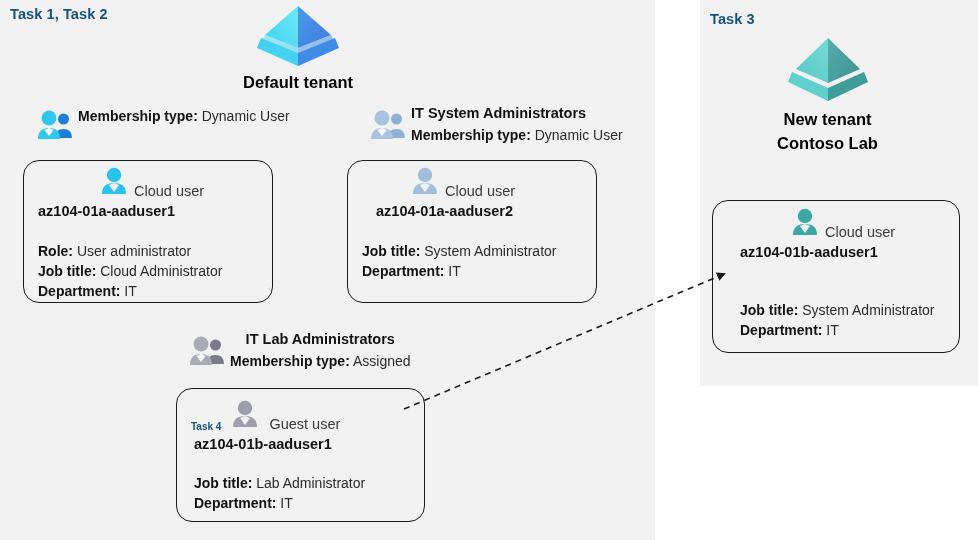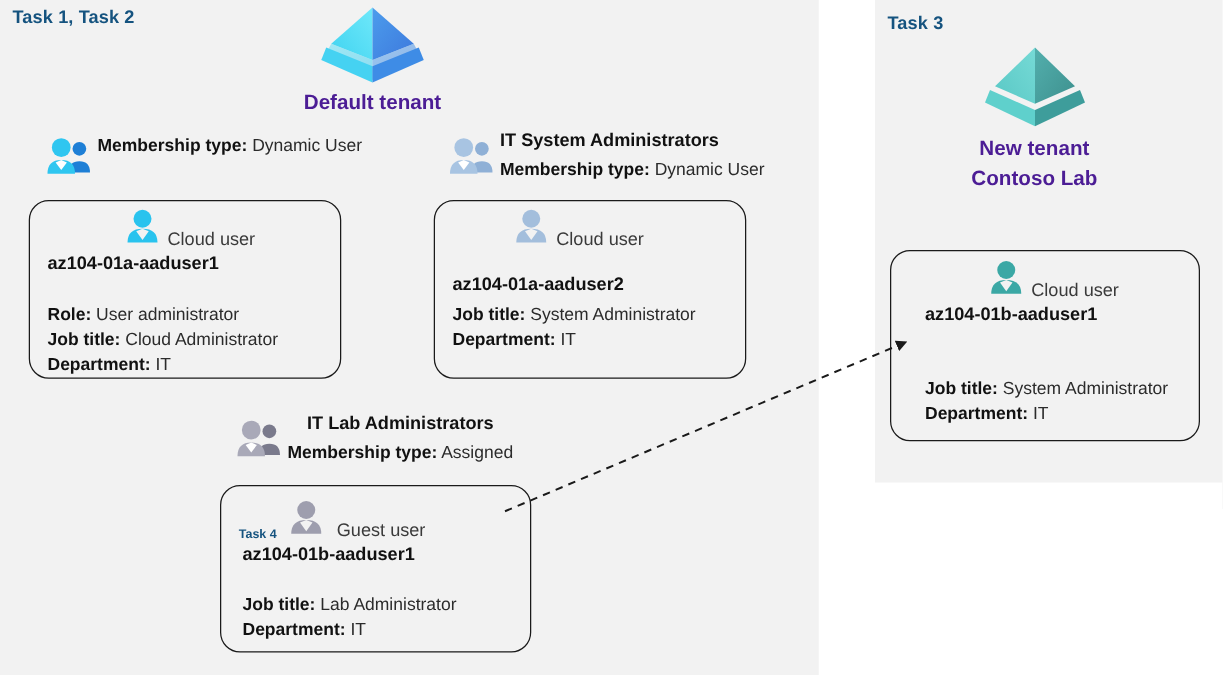--- a/index.html
+++ b/index.html
@@ -26,21 +26,21 @@
     font-size:14.5px;
     letter-spacing:.1px;
     white-space:nowrap;
   }
   #task12{left:10px;top:6px;color:#15537f;}
   #task3{left:710px;top:11px;color:#15537f;}
 
   
   .tenant{position:absolute;text-align:center;}
   .tenant-name{
-    font-weight:bold;font-size:16.5px;color:#4c1d95;
+    font-weight:bold;font-size:16.5px;color:#000000;
     white-space:nowrap;line-height:1.25;
   }
 
   
   .pyr{position:relative;margin:0 auto;}
 
   
   .group{position:absolute;}
   .group-title{font-weight:bold;font-size:14.5px;color:#111;white-space:nowrap;line-height:1.3;}
   .group-sub{font-size:14px;color:#2b2b2b;white-space:nowrap;line-height:1.35;}
@@ -150,21 +150,21 @@
         <path d="M2 29 q0-11 11-11 q11 0 11 11 z" fill="#2FC6F0"></path>
         <path d="M13 18 l4.5 2 l-4.5 6 l-4.5 -6 z" fill="#ffffff"></path>
       </svg>
     </span>
     <div class="group-sub" style="margin-left:42px;margin-top:3px;">
       <b>Membership type:</b>
       <span>Dynamic User</span>
     </div>
   </div>
 
-  <div class="group" style="left:358px;top:104px;">
+  <div class="group" style="left:369px;top:104px;">
     <span class="grp" style="position:absolute;left:0px;top:6px;">
       <svg width="42" height="30" viewBox="0 0 42 30">
         <circle cx="27.5" cy="9" r="5.5" fill="#8FB0D6"></circle>
         <path d="M19 28 q0-9 8.5-9 q8.5 0 8.5 9 z" fill="#8FB0D6"></path>
         <circle cx="13" cy="8" r="7.5" fill="#A8C4E2"></circle>
         <path d="M2 29 q0-11 11-11 q11 0 11 11 z" fill="#A8C4E2"></path>
         <path d="M13 18 l4.5 2 l-4.5 6 l-4.5 -6 z" fill="#ffffff"></path>
       </svg>
     </span>
     <div class="group-title" style="margin-left:42px;">IT System Administrators</div>
@@ -223,21 +223,21 @@
     <div class="card-head" style="left:62px;top:6px;">
       <span>
         <svg width="30" height="28" viewBox="0 0 30 28">
           <circle cx="15" cy="8" r="7.2" fill="#A3BEDC"></circle>
           <path d="M3 27 q0-11 12-11 q12 0 12 11 z" fill="#A3BEDC"></path>
           <path d="M15 16 l5 2 l-5 7 l-5 -7 z" fill="#f2f2f2"></path>
         </svg>
       </span>
       <span class="ht">Cloud user</span>
     </div>
-    <div class="card-user" style="left:14px;top:42px;margin-top:17px;">az104-01a-aaduser2</div>
+    <div class="card-user" style="left:28px;top:42px;">az104-01a-aaduser2</div>
     <div class="card-attrs" style="left:14px;top:80px;">
       <div class="attr">
         <b>Job title:</b>
         <span>System Administrator</span>
       </div>
       <div class="attr">
         <b>Department:</b>
         <span>IT</span>
       </div>
     </div>

